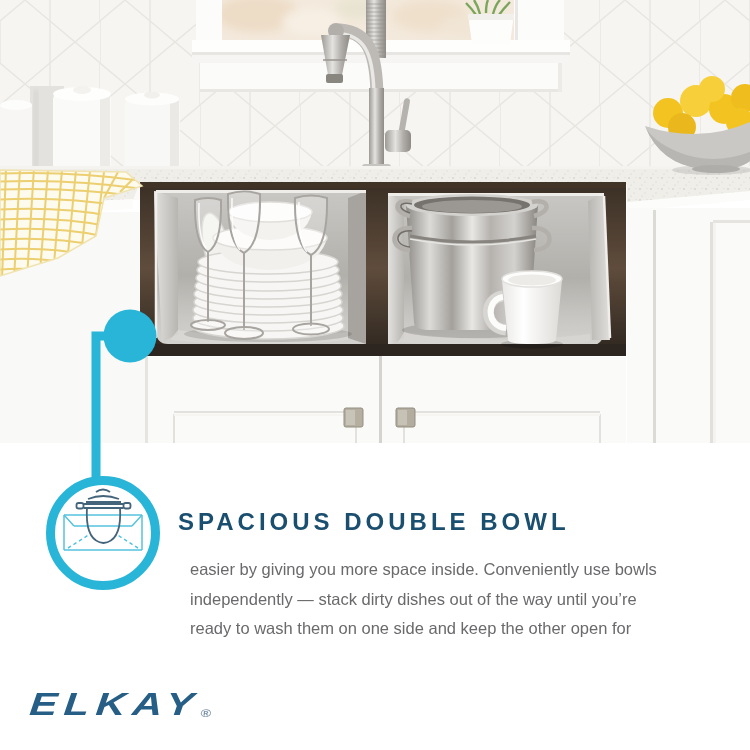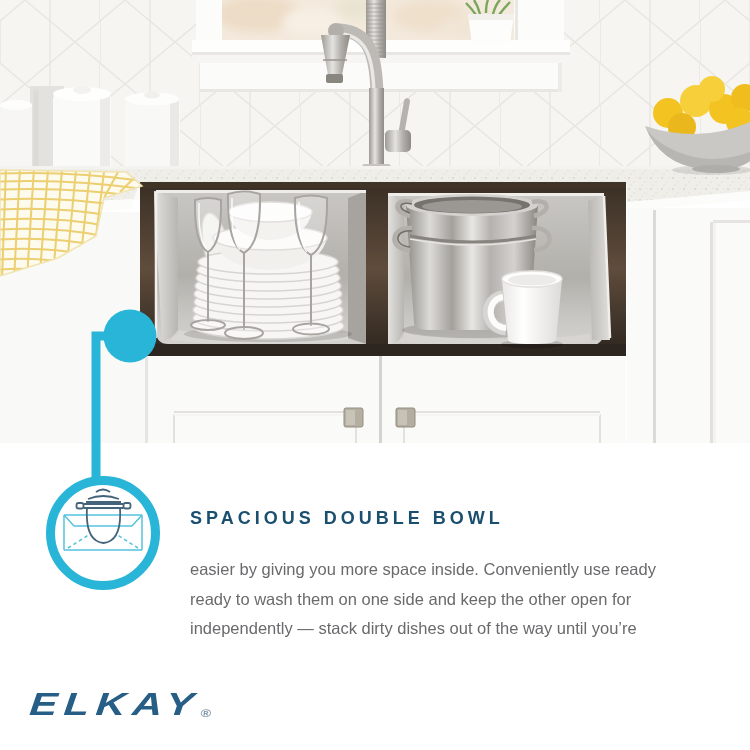--- a/index.html
+++ b/index.html
@@ -1,20 +1,20 @@
 <!DOCTYPE html>
 <html><head>
 <meta charset="utf-8">
 <style>
   html,body{margin:0;padding:0;background:#ffffff;}
   .page{position:relative;width:750px;height:750px;background:#ffffff;overflow:hidden;
         font-family:"Liberation Sans",sans-serif;}
   .photo{position:absolute;left:0;top:0;}
   .overlay{position:absolute;left:0;top:0;pointer-events:none;}
-  .heading{position:absolute;left:190px;top:508px;font-size:18px;font-weight:700;
+  .heading{position:absolute;left:178px;top:508px;font-size:24px;font-weight:700;
            letter-spacing:4px;color:#1a4f70;white-space:nowrap;}
   .bodytext{position:absolute;left:190px;top:555px;width:480px;font-size:16.5px;
             line-height:29.5px;color:#6a6a6d;}
   .logo{position:absolute;left:28px;top:686px;color:#265e86;font-style:italic;
         font-weight:700;font-size:32px;letter-spacing:5px;white-space:nowrap;
         transform:scaleX(1.30) skewX(-4deg);transform-origin:left bottom;}
   .logo .reg{font-size:11px;letter-spacing:0;color:#7d95aa;font-style:normal;
              vertical-align:-2px;margin-left:1px;}
 </style>
 </head>
@@ -350,19 +350,19 @@
         <rect x="76.5" y="503" width="7" height="5.5" rx="2"></rect>
         <rect x="123.5" y="503" width="7" height="5.5" rx="2"></rect>
         <path d="M87,508 Q85,541 103.5,543 Q122,541 120,508"></path>
       </g>
     </g>
   </svg>
 
   <div class="heading">SPACIOUS DOUBLE BOWL</div>
 
   <div class="bodytext">
-    <div>easier by giving you more space inside. Conveniently use ready</div>
+    <div>easier by giving you more space inside. Conveniently use bowls</div>
+    <div>independently — stack dirty dishes out of the way until you’re</div>
     <div>ready to wash them on one side and keep the other open for</div>
-    <div>independently — stack dirty dishes out of the way until you’re</div>
   </div>
 
   <div class="logo"><span>ELKAY</span><span class="reg">®</span></div>
 </div>
 
 </body></html>

